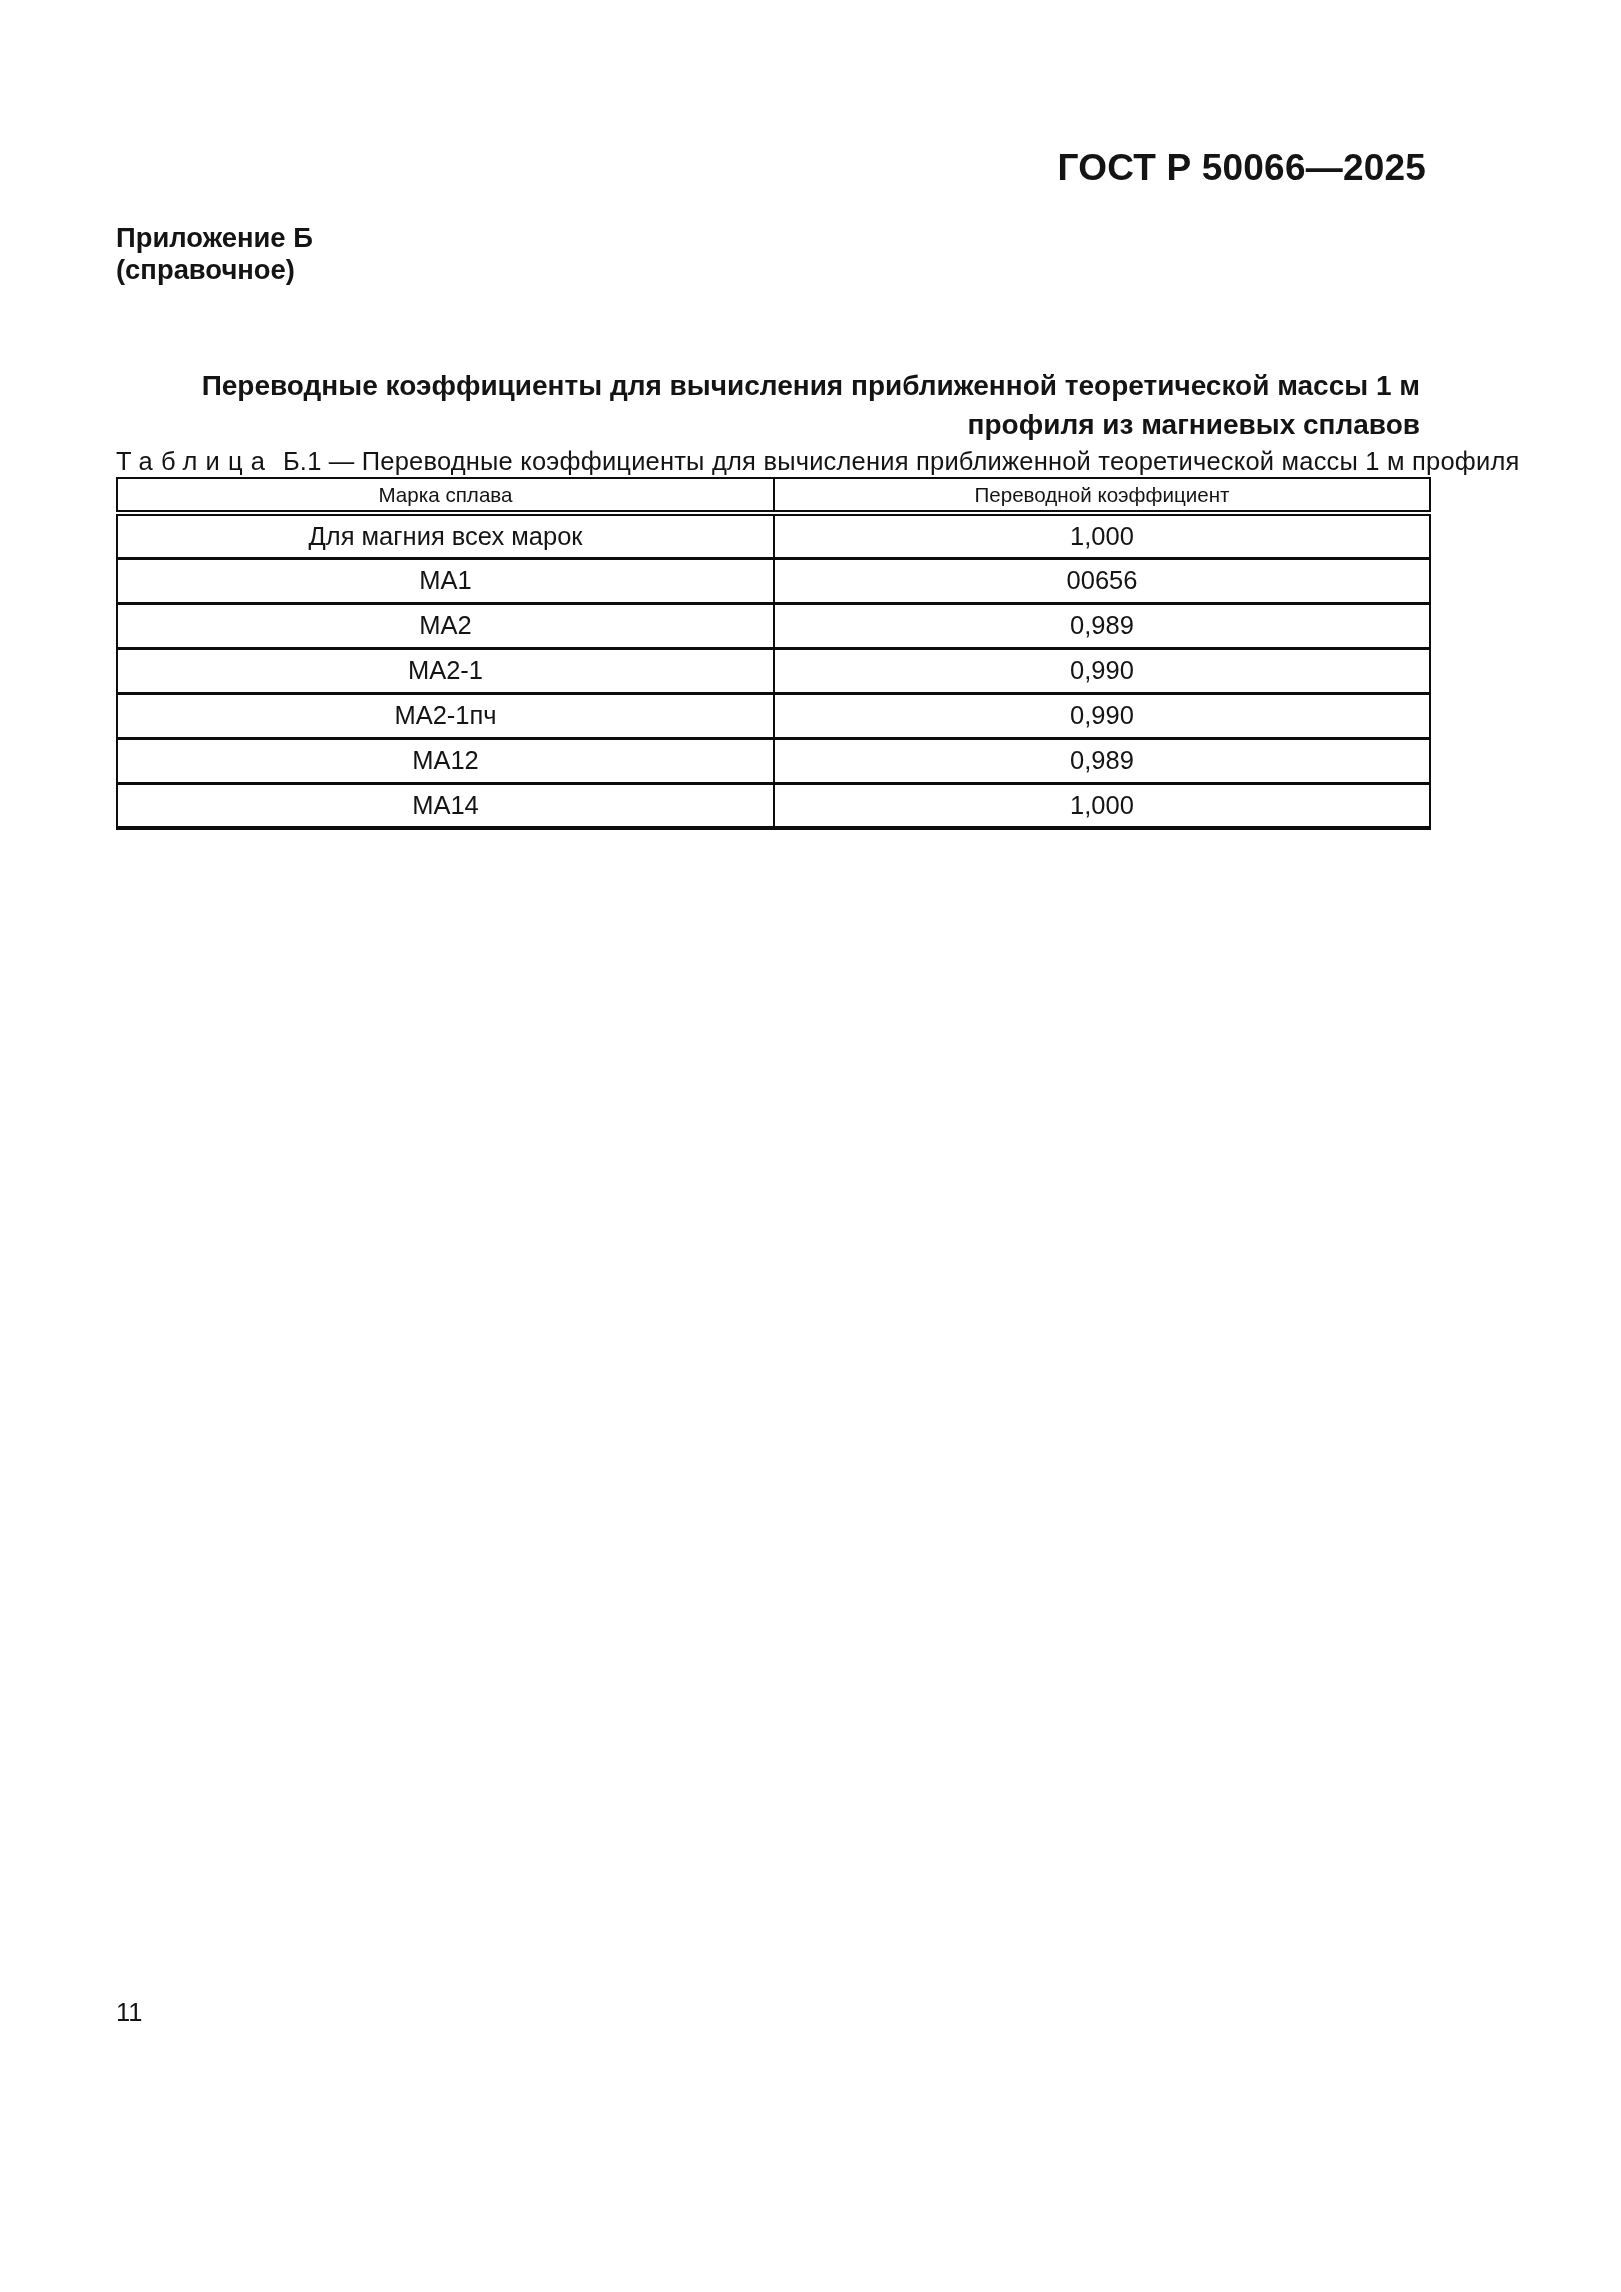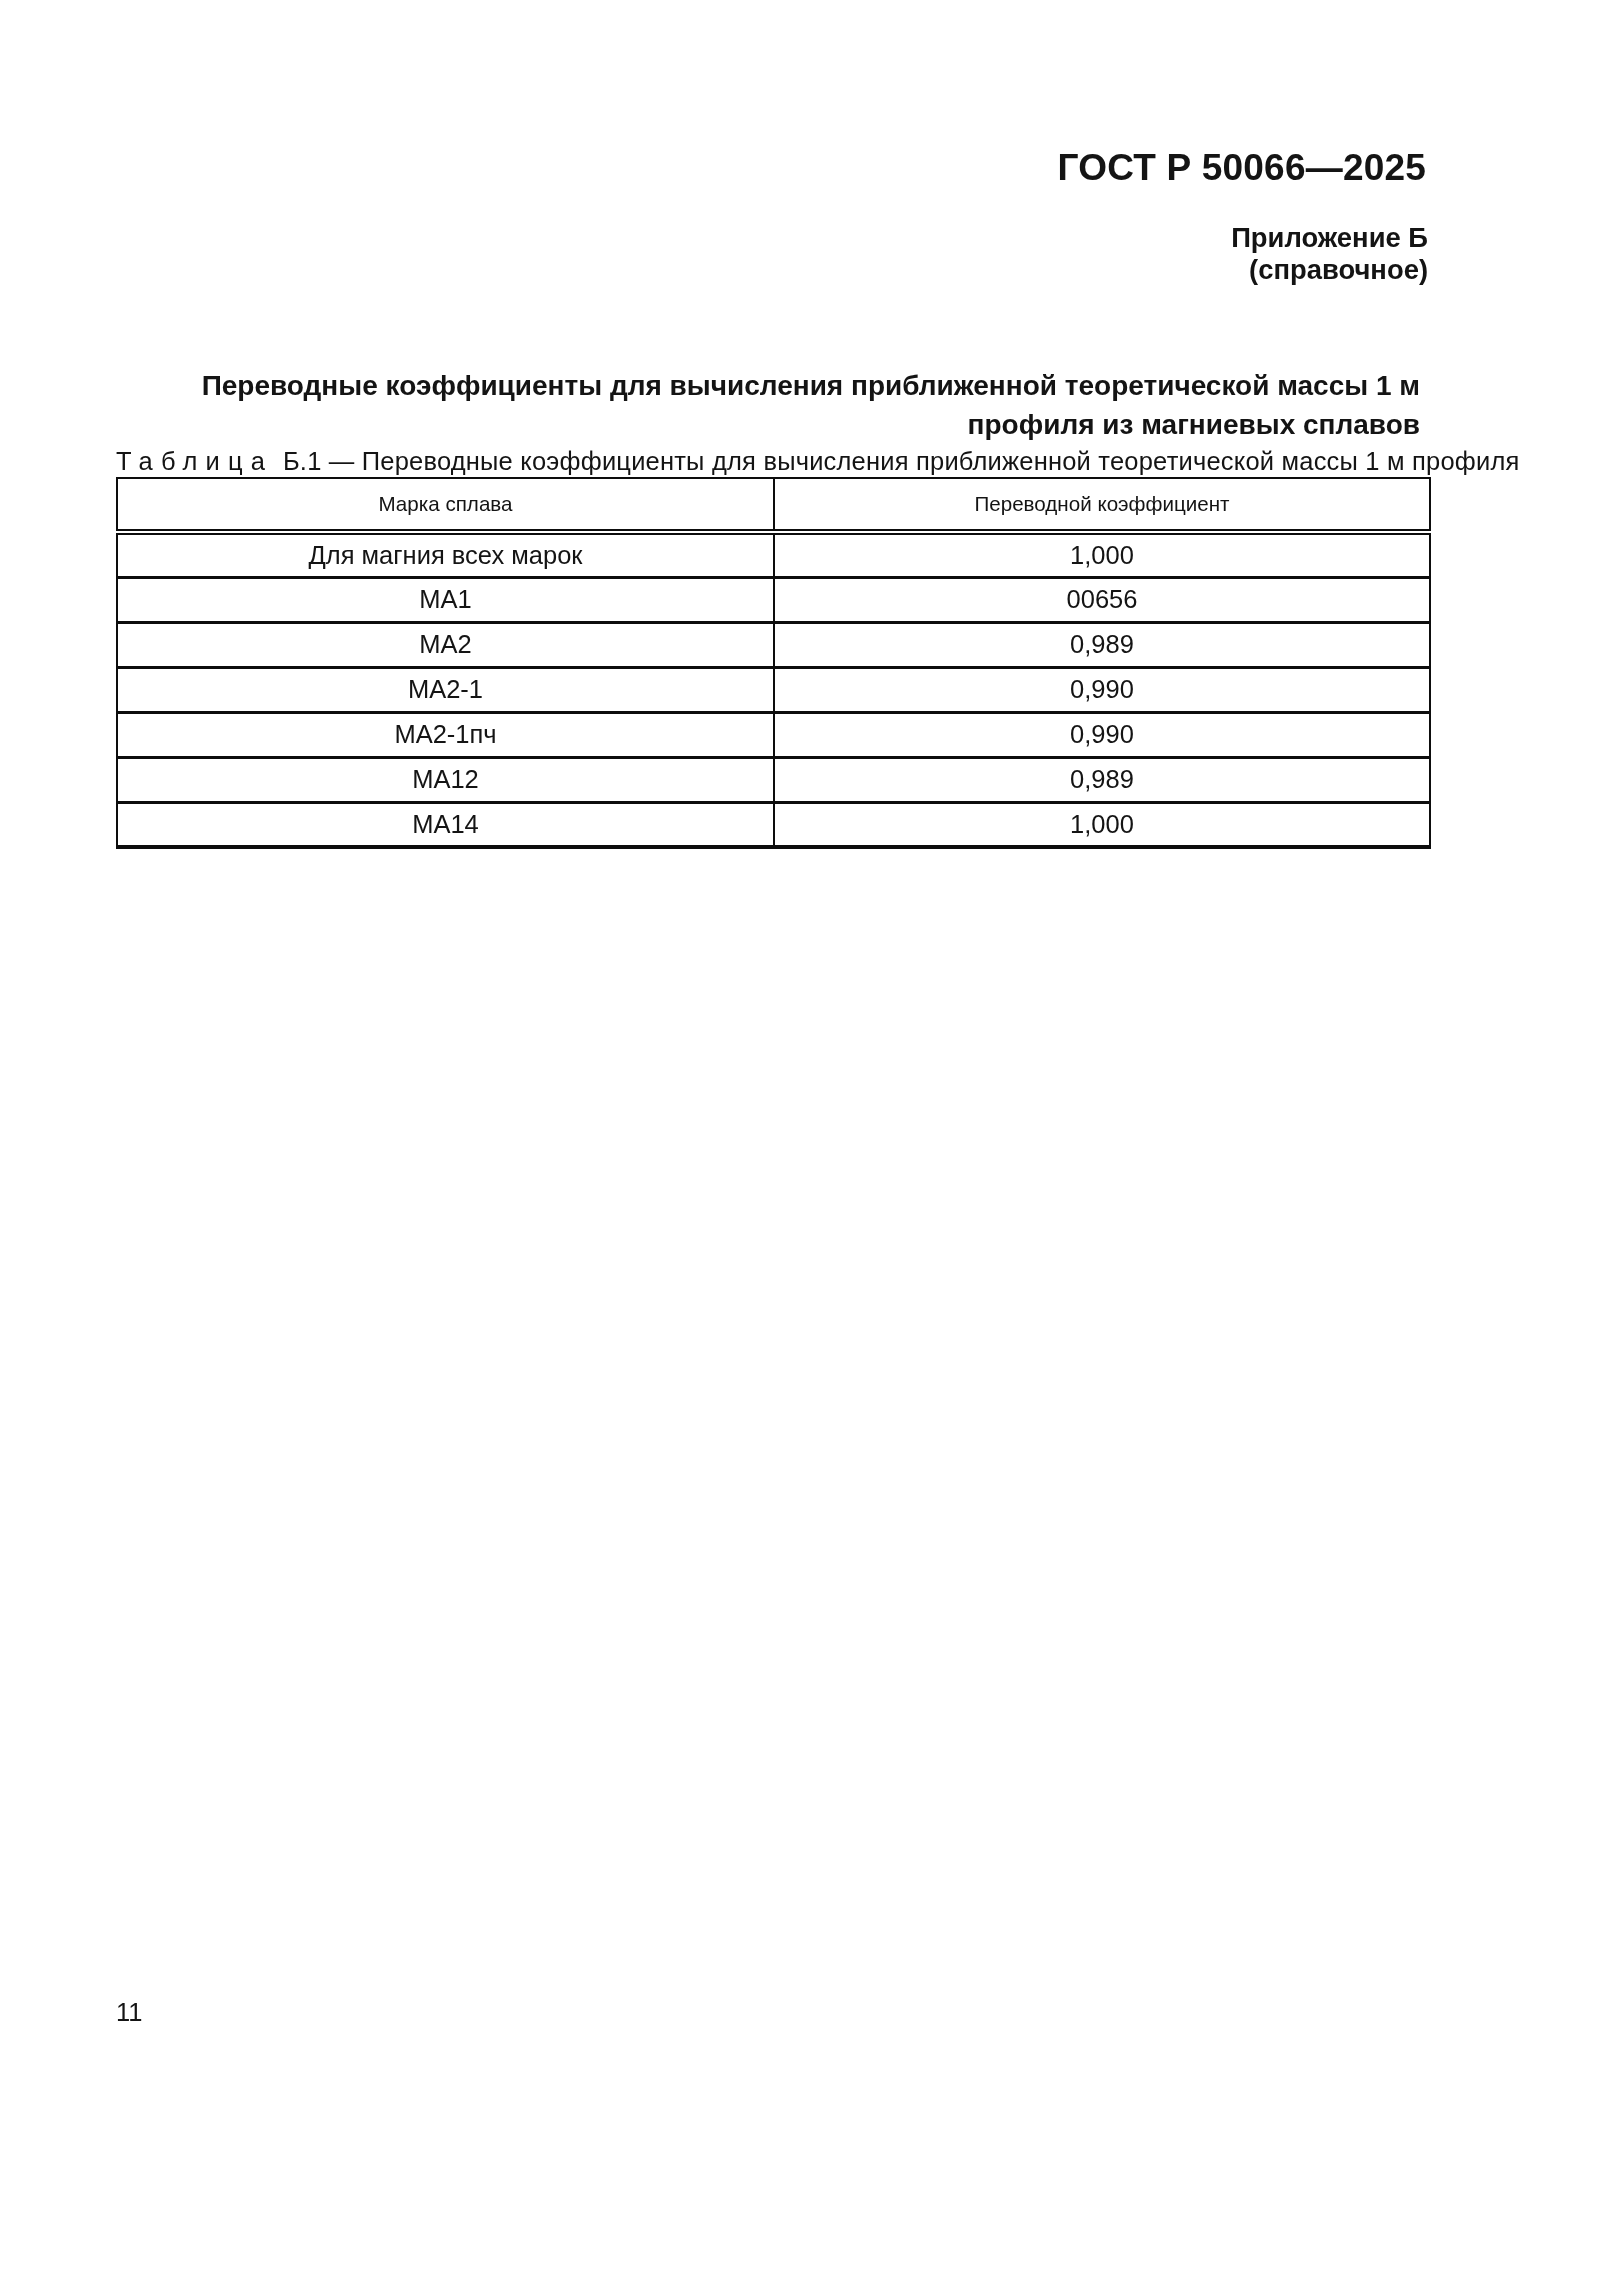--- a/index.html
+++ b/index.html
@@ -23,21 +23,21 @@
     font-size: 37px;
     font-weight: bold;
     letter-spacing: 0.2px;
   }
 
   .appendix {
     position: absolute;
     top: 222px;
     left: 116px;
     width: 1312px;
-    text-align: right;
+    text-align: left;
     font-size: 27.4px;
     font-weight: bold;
     line-height: 32px;
   }
 
   .section-title {
     position: absolute;
     top: 323px;
     left: 108px;
     width: 1312px;
@@ -81,21 +81,21 @@
     vertical-align: middle;
     font-weight: normal;
     background: #ffffff;
   }
 
   
   table.coef-table { border: 2.9px solid #0d0d0d; border-top-width: 2px; border-bottom-width: 4.9px; }
 
   
   table.coef-table th {
-    height: 54px;
+    height: 35px;
     font-size: 20.6px;
     border-bottom: 6.9px double #0d0d0d;
   }
 
   
   table.coef-table td {
     height: 45px;
     font-size: 25.5px;
     border-bottom: 3.9px solid #0d0d0d;
   }

